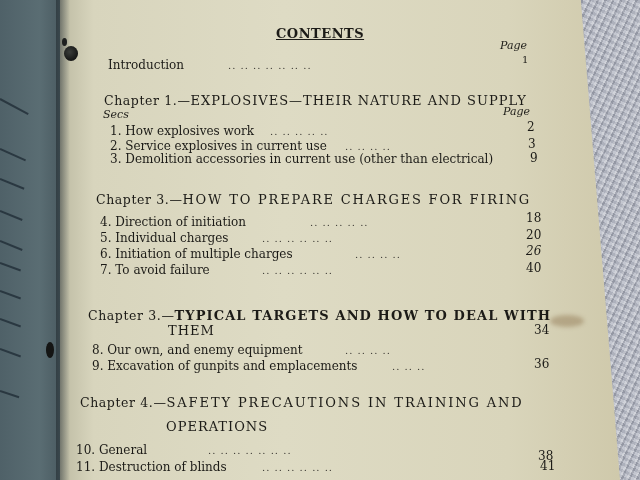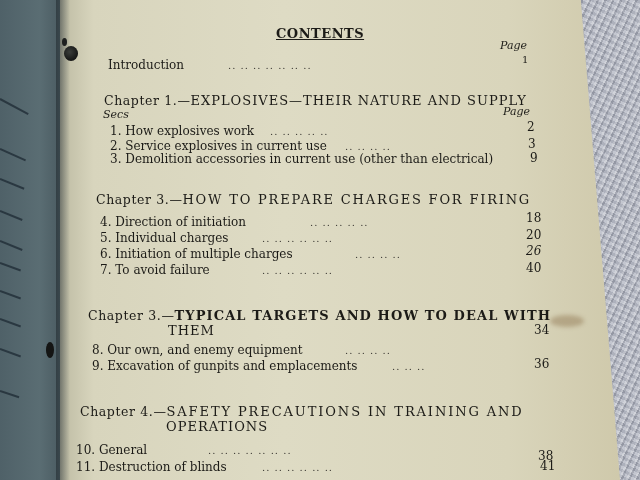--- a/index.html
+++ b/index.html
@@ -226,21 +226,21 @@
 <div class="text leaders" style="left:345px;top:345px;">..      ..      ..      ..</div>
 <div class="text pnum" style="left:534px;top:323px;">34</div>
 
 <div class="text entry" style="left:92px;top:359px;">
   <span>9.</span>
   <span>Excavation of gunpits and emplacements</span>
 </div>
 <div class="text leaders" style="left:392px;top:361px;">..      ..      ..</div>
 <div class="text pnum" style="left:534px;top:357px;">36</div>
 
-<div class="text chapter" style="left:80px;top:404px;">
+<div class="text chapter" style="left:80px;top:395px;">
   <span>Chapter 4.</span><span>—</span><span class="caps" style="letter-spacing:1.9px;">SAFETY PRECAUTIONS IN TRAINING AND</span>
 </div>
 <div class="text chapter" style="left:166px;top:419px;">
   <span class="caps">OPERATIONS</span>
 </div>
 
 <div class="text entry" style="left:76px;top:443px;">
   <span>10.</span>
   <span>General</span>
 </div>

